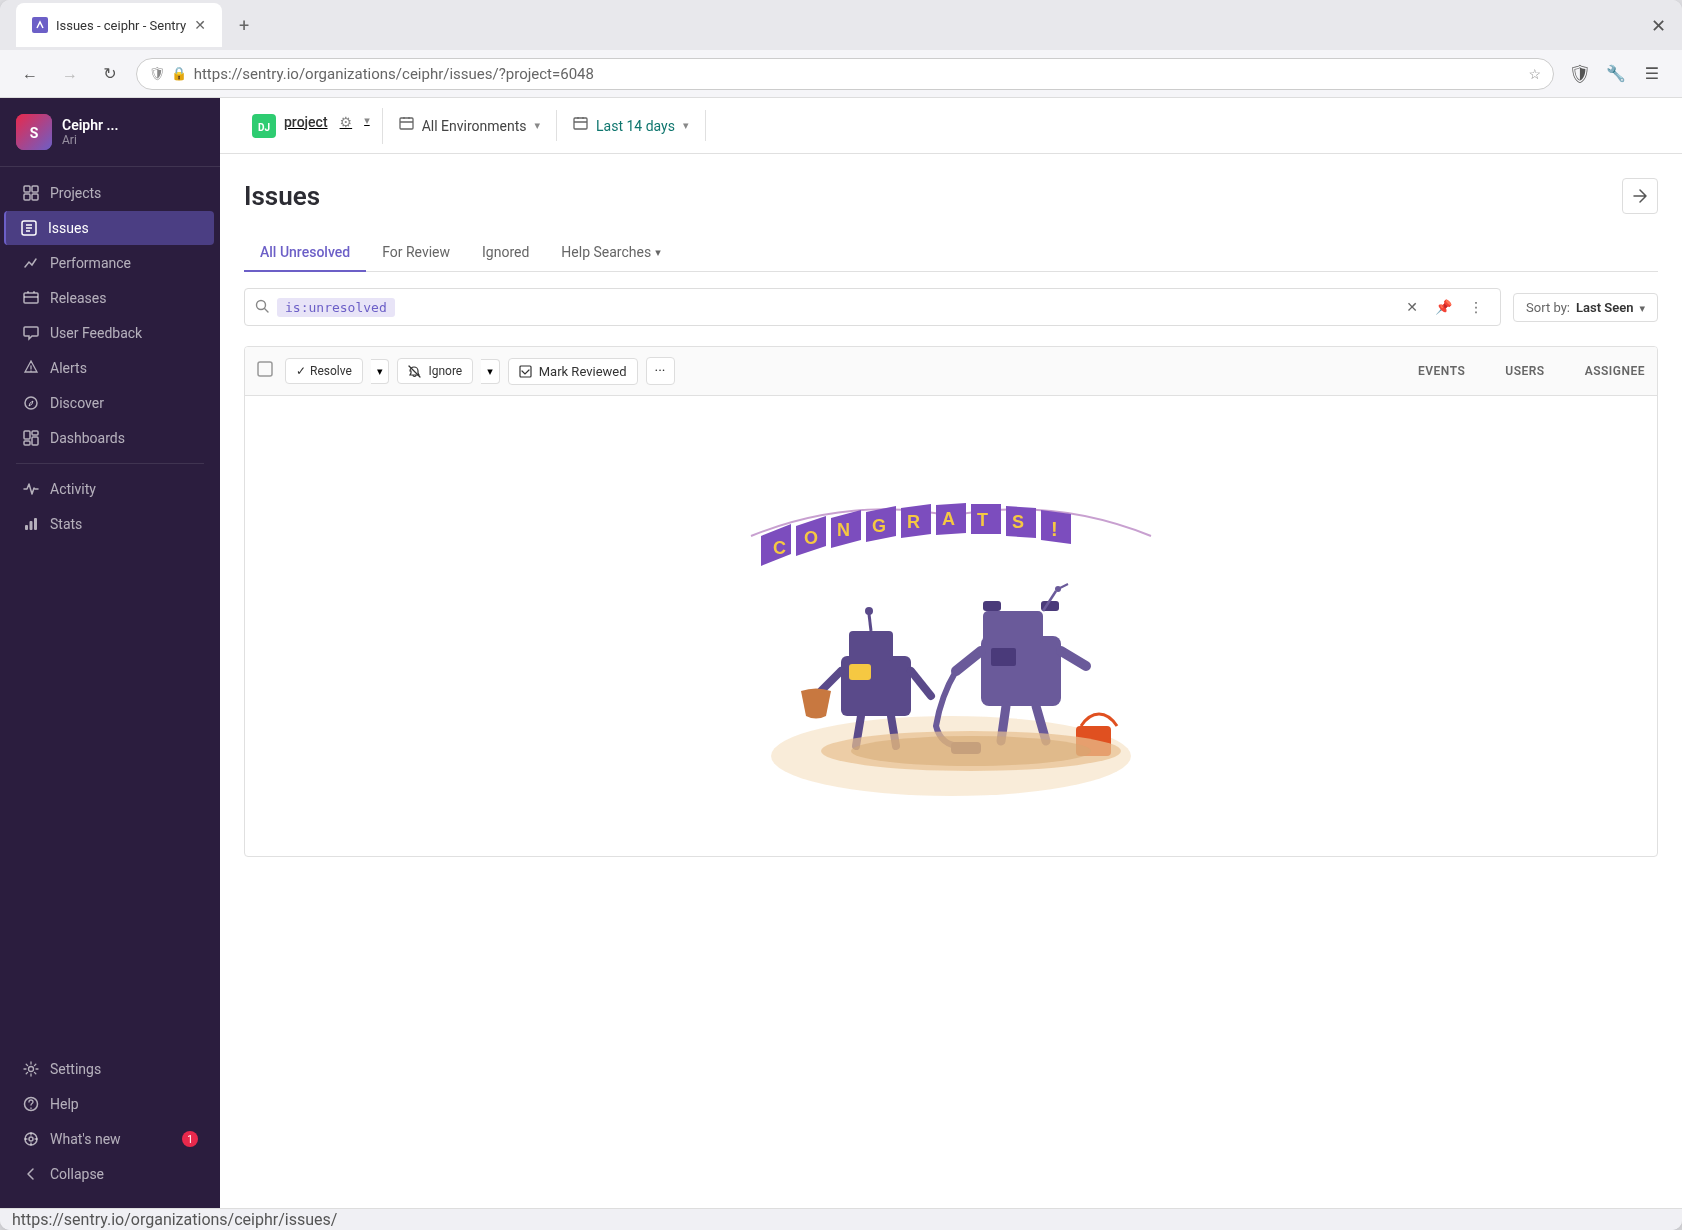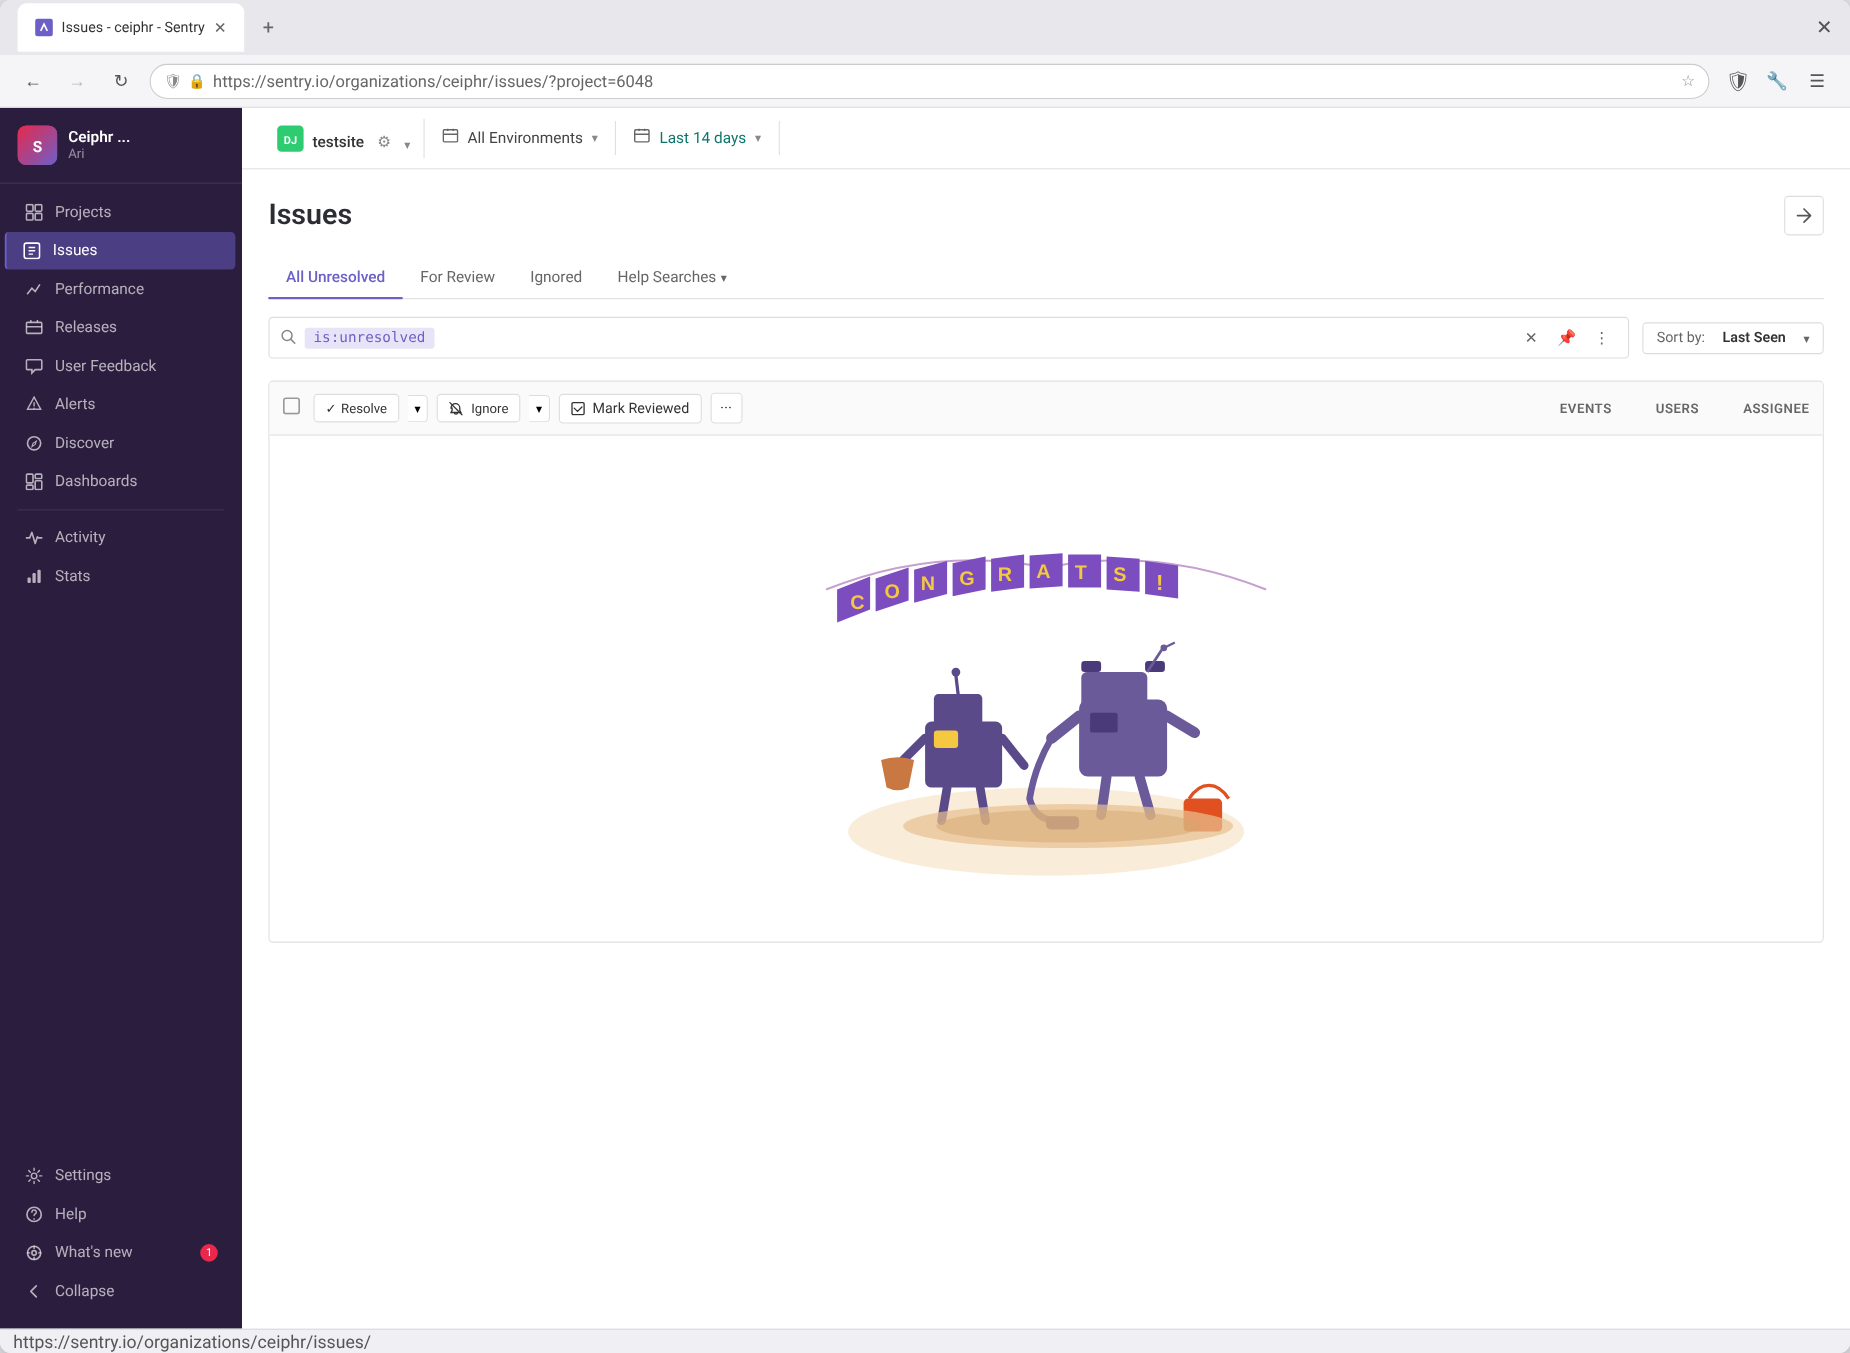--- a/index.html
+++ b/index.html
@@ -39,21 +39,21 @@
     .sidebar-item-icon { width: 18px; height: 18px; display: flex; align-items: center; justify-content: center; font-size: 15px; }
     .sidebar-divider { height: 1px; background: rgba(255,255,255,0.1); margin: 8px 16px; }
     .sidebar-bottom { padding: 8px 0 16px; }
     .whats-new-badge { background: #e8294c; color: white; font-size: 10px; border-radius: 50%; width: 16px; height: 16px; display: flex; align-items: center; justify-content: center; margin-left: auto; }
 
     
     .main-area { flex: 1; background: white; display: flex; flex-direction: column; overflow: hidden; }
 
     
     .top-bar { height: 56px; border-bottom: 1px solid #e0e0e0; display: flex; align-items: center; padding: 0 20px; gap: 0; background: white; }
-    .project-selector { display: flex; align-items: flex-end; gap: 8px; padding: 6px 12px; cursor: pointer; border-right: 1px solid #e0e0e0; }
+    .project-selector { display: flex; align-items: flex-start; gap: 8px; padding: 6px 12px; cursor: pointer; border-right: 1px solid #e0e0e0; text-decoration: underline; }
     .project-icon { width: 24px; height: 24px; background: #2ecc71; border-radius: 4px; display: flex; align-items: center; justify-content: center; font-size: 12px; color: white; font-weight: bold; }
     .env-selector, .time-selector { display: flex; align-items: center; gap: 8px; padding: 6px 16px; cursor: pointer; color: #444; font-size: 14px; border-right: 1px solid #e0e0e0; }
     .env-selector:last-child { border-right: none; }
 
     
     .page-content { flex: 1; padding: 24px; overflow-y: auto; }
     .page-header { display: flex; align-items: center; justify-content: space-between; margin-bottom: 20px; }
     .page-title { font-size: 26px; font-weight: 600; color: #2c2c33; }
     .header-action-btn { width: 36px; height: 36px; border: 1px solid #ddd; border-radius: 4px; display: flex; align-items: center; justify-content: center; cursor: pointer; color: #555; }
 
@@ -63,21 +63,21 @@
     .tab.active { color: #6c5fc7; border-bottom-color: #6c5fc7; font-weight: 500; }
     .tab-saved-searches { display: flex; align-items: center; gap: 4px; }
     .tab-chevron { font-size: 11px; }
 
     
     .search-area { display: flex; gap: 12px; margin-bottom: 20px; align-items: center; }
     .search-box { flex: 1; border: 1px solid #ddd; border-radius: 4px; height: 38px; display: flex; align-items: center; padding: 0 10px; gap: 8px; }
     .search-tag { background: #e8e4f7; color: #6c5fc7; padding: 2px 8px; border-radius: 3px; font-size: 13px; font-family: monospace; }
     .search-actions { display: flex; gap: 4px; margin-left: auto; }
     .search-action-btn { width: 28px; height: 28px; display: flex; align-items: center; justify-content: center; color: #666; cursor: pointer; font-size: 14px; border-radius: 4px; }
-    .sort-selector { display: flex; align-items: flex-end; gap: 16px; border: 1px solid #ddd; border-radius: 4px; padding: 6px 12px; cursor: pointer; font-size: 13px; white-space: nowrap; }
+    .sort-selector { display: flex; align-items: flex-end; gap: 6px; border: 1px solid #ddd; border-radius: 4px; padding: 6px 12px; cursor: pointer; font-size: 13px; white-space: nowrap; }
     .sort-label { color: #666; }
     .sort-value { font-weight: 600; color: #333; }
 
     
     .issues-table { border: 1px solid #e0e0e0; border-radius: 4px; overflow: hidden; }
     .issues-header { display: flex; align-items: center; padding: 10px 12px; border-bottom: 1px solid #e0e0e0; background: #fafafa; gap: 8px; }
     .checkbox-area { width: 20px; }
     .resolve-btn { display: flex; align-items: center; gap: 4px; background: white; border: 1px solid #ddd; border-radius: 4px; padding: 5px 10px; font-size: 12px; cursor: pointer; color: #333; }
     .resolve-btn-caret { background: white; border: 1px solid #ddd; border-left: none; border-radius: 0 4px 4px 0; padding: 5px 6px; cursor: pointer; font-size: 11px; }
     .ignore-btn { display: flex; align-items: center; gap: 4px; background: white; border: 1px solid #ddd; border-radius: 4px; padding: 5px 10px; font-size: 12px; cursor: pointer; color: #333; }
@@ -310,21 +310,21 @@
     <div class="main-area">
 
       <div class="top-bar">
         <div class="project-selector">
           <div class="project-icon">
             <svg width="22" height="22" viewBox="0 0 22 22">
                 <rect width="22" height="22" rx="4" fill="#2ecc71"></rect>
                 <text x="11" y="16" text-anchor="middle" font-size="10" fill="white" font-weight="bold">DJ</text>
               </svg>
           </div>
-          <span style="font-size:14px;font-weight:500;color:#333;">testsite</span>
+          <span style="font-size:14px;font-weight:500;color:#333;">project</span>
           <span style="color:#888;font-size:14px;margin-left:4px;">⚙</span>
           <span style="color:#888;font-size:11px;margin-left:4px;">▾</span>
         </div>
 
         <div class="env-selector">
           <span style="font-size:15px;color:#666;">
             <svg width="15" height="15" viewBox="0 0 15 15" fill="none">
                 <rect x="1" y="2" width="13" height="11" rx="1" stroke="#666" stroke-width="1.3"></rect>
                 <path d="M5 1v2M10 1v2M1 6h13" stroke="#666" stroke-width="1.3"></path>
               </svg>

